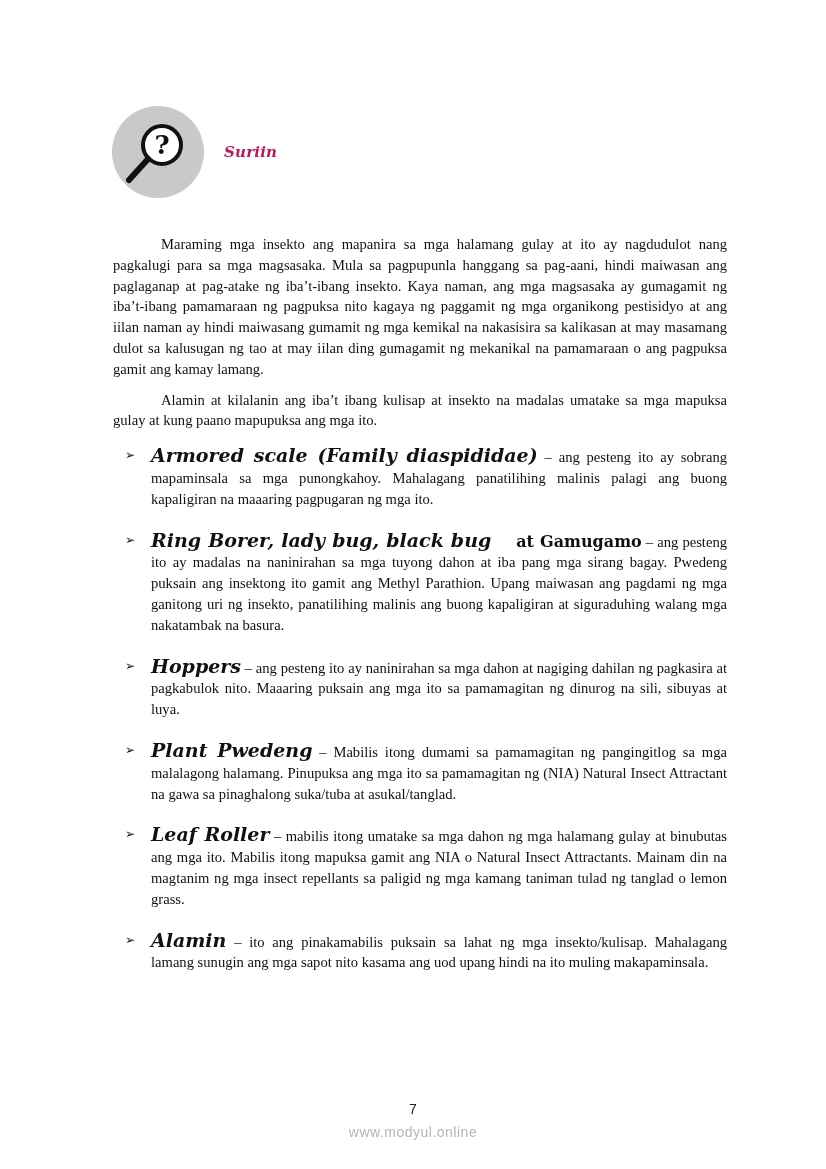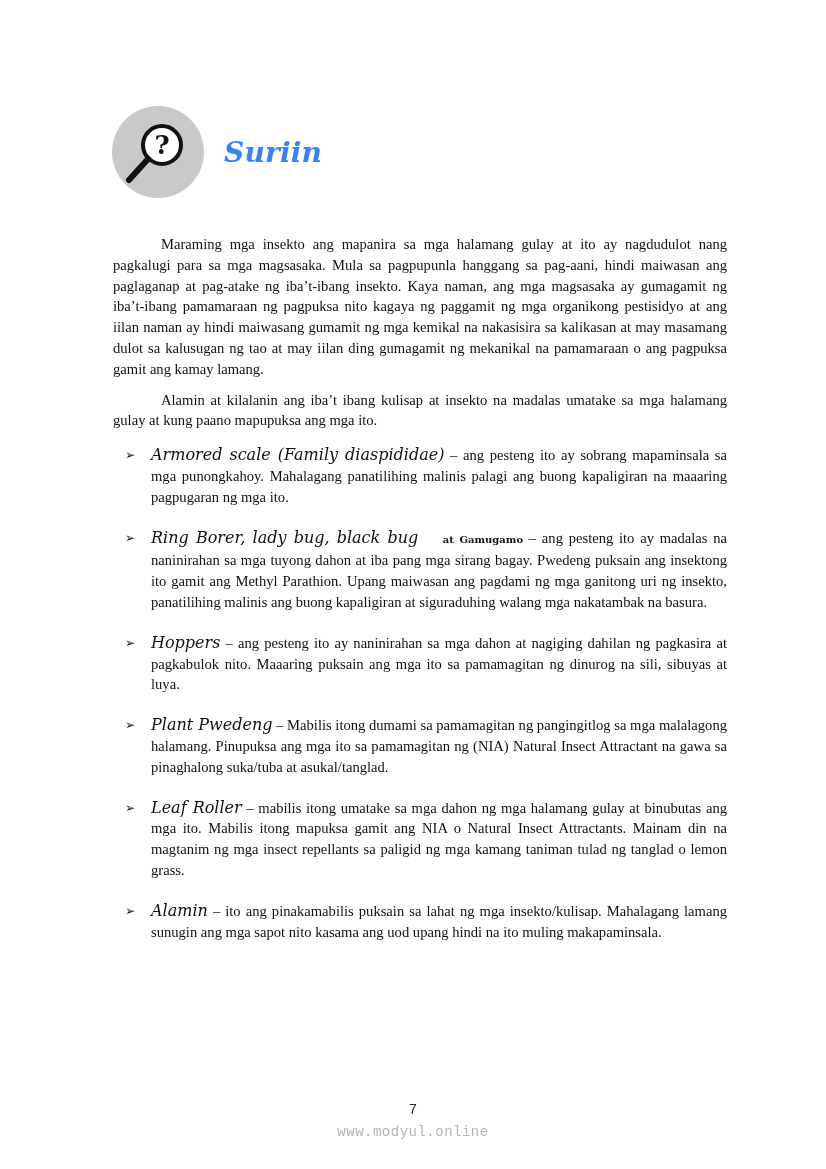--- a/index.html
+++ b/index.html
@@ -8,67 +8,67 @@
       font-family: "DejaVu Serif", "Liberation Serif", serif;
       color: #111111;
     }
     .header { position: absolute; left: 112px; top: 106px; height: 92px; display: flex; align-items: center; }
     .badge {
       width: 92px; height: 92px; border-radius: 50%; background: #c9c9c9;
       position: relative;
     }
     .badge svg { position: absolute; left: 0; top: 0; }
     .title {
-      margin-left: 20px; font-size: 28px; font-weight: bold; font-style: italic;
-      font-family: "DejaVu Serif", serif; color: #3b82f6;
+      margin-left: 20px; font-size: 15px; font-weight: bold; font-style: italic;
+      font-family: "DejaVu Serif", serif; color: #be185d;
       letter-spacing: 0.2px;
     }
     .content {
       position: absolute; left: 101px; top: 234px; width: 626px;
       font-size: 14.6px; line-height: 20.8px; text-align: justify;
       font-family: "Liberation Serif", "DejaVu Serif", serif;
     }
     .content p { margin: 0 0 10px 12px; text-indent: 48px; }
     .bullets { list-style: none; margin: 14px 0 0 0; padding: 0; }
     .bullet {
       position: relative; padding-left: 50px; margin-bottom: 20px;
     }
     .bullet .arrow {
       position: absolute; left: 24px; top: 0; font-size: 12px; line-height: 20.8px;
       font-family: "DejaVu Sans", sans-serif;
     }
     .bullet .term {
-      font-weight: normal; font-style: italic;
-      font-family: "DejaVu Serif", serif; font-size: 16px;
+      font-weight: bold; font-style: italic;
+      font-family: "DejaVu Serif", serif; font-size: 19px;
     }
-    .bullet .bold-plain { font-weight: bold; font-family: "DejaVu Serif", serif; font-size: 10px; margin-left: 19px; }
+    .bullet .bold-plain { font-weight: bold; font-family: "DejaVu Serif", serif; font-size: 16px; margin-left: 19px; }
     .it { }
     .footer {
       position: absolute; left: 0; width: 826px; text-align: center;
     }
     .page-number { top: 1101px; font-size: 14px; font-family: "Liberation Sans", sans-serif; color: #222; }
-    .watermark { top: 1124px; font-size: 14px; font-family: Liberation Mono, monospace; color: #b5b5b5; letter-spacing: 0.5px; }
+    .watermark { top: 1124px; font-size: 14px; font-family: Liberation Sans, sans-serif; color: #b5b5b5; letter-spacing: 0.5px; }
   </style>
 </head>
 <body>
 
 <div class="header">
   <div class="badge">
     <svg width="92" height="92" viewBox="0 0 92 92">
       <circle cx="50" cy="39" r="19" fill="#ffffff" stroke="#111" stroke-width="4"></circle>
       <line x1="36" y1="53" x2="17" y2="74" stroke="#111" stroke-width="6" stroke-linecap="round"></line>
       <text x="50" y="48" text-anchor="middle" font-family="DejaVu Serif, serif" font-weight="bold" font-size="26" fill="#111">?</text>
     </svg>
   </div>
   <div class="title">Suriin</div>
 </div>
 
 <div class="content">
   <p>Maraming mga insekto ang mapanira sa mga halamang gulay at ito ay nagdudulot nang pagkalugi para sa mga magsasaka. Mula sa pagpupunla hanggang sa pag-aani, hindi maiwasan ang paglaganap at pag-atake ng iba’t-ibang insekto. Kaya naman, ang mga magsasaka ay gumagamit ng iba’t-ibang pamamaraan ng pagpuksa nito kagaya ng paggamit ng mga organikong pestisidyo at ang iilan naman ay hindi maiwasang gumamit ng mga kemikal na nakasisira sa kalikasan at may masamang dulot sa kalusugan ng tao at may iilan ding gumagamit ng mekanikal na pamamaraan o ang pagpuksa gamit ang kamay lamang.</p>
-  <p>Alamin at kilalanin ang iba’t ibang kulisap at insekto na madalas umatake sa mga halamang gulay at kung paano mapupuksa ang mga ito.</p>
+  <p>Alamin at kilalanin ang iba’t ibang kulisap at insekto na madalas umatake sa mga mapuksa gulay at kung paano mapupuksa ang mga ito.</p>
 
   <ul class="bullets">
     <li class="bullet">
       <span class="arrow">➢</span>
       <span class="term">Armored scale (Family diaspididae)</span><span> – ang pesteng ito ay sobrang mapaminsala sa mga punongkahoy. Mahalagang panatilihing malinis palagi ang buong kapaligiran na maaaring pagpugaran ng mga ito.</span>
     </li>
     <li class="bullet">
       <span class="arrow">➢</span>
       <span class="term">Ring Borer, lady bug, black bug</span><span class="bold-plain"> at Gamugamo</span><span> – ang pesteng ito ay madalas na naninirahan sa mga tuyong dahon at iba pang mga sirang bagay. Pwedeng puksain ang insektong ito gamit ang </span><span class="it">Methyl Parathion</span><span>. Upang maiwasan ang pagdami ng mga ganitong uri ng insekto, panatilihing malinis ang buong kapaligiran at siguraduhing walang mga nakatambak na basura.</span>
     </li>

